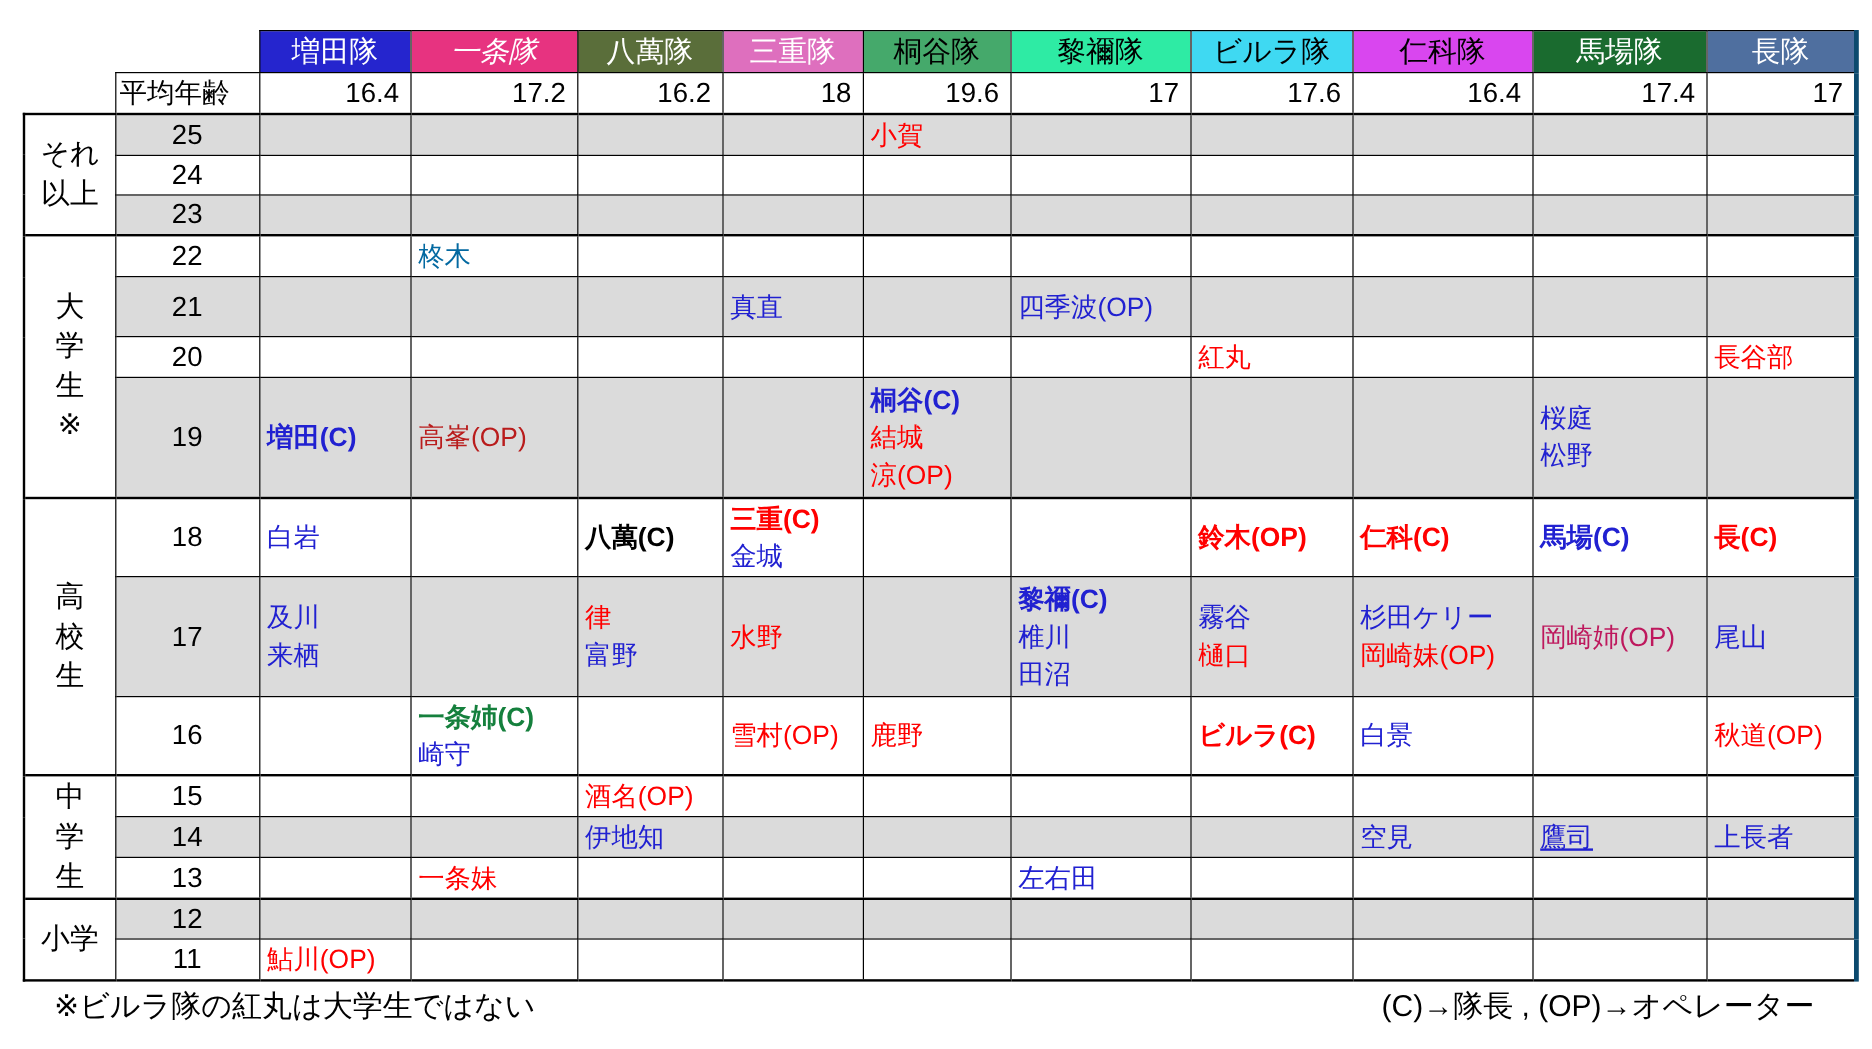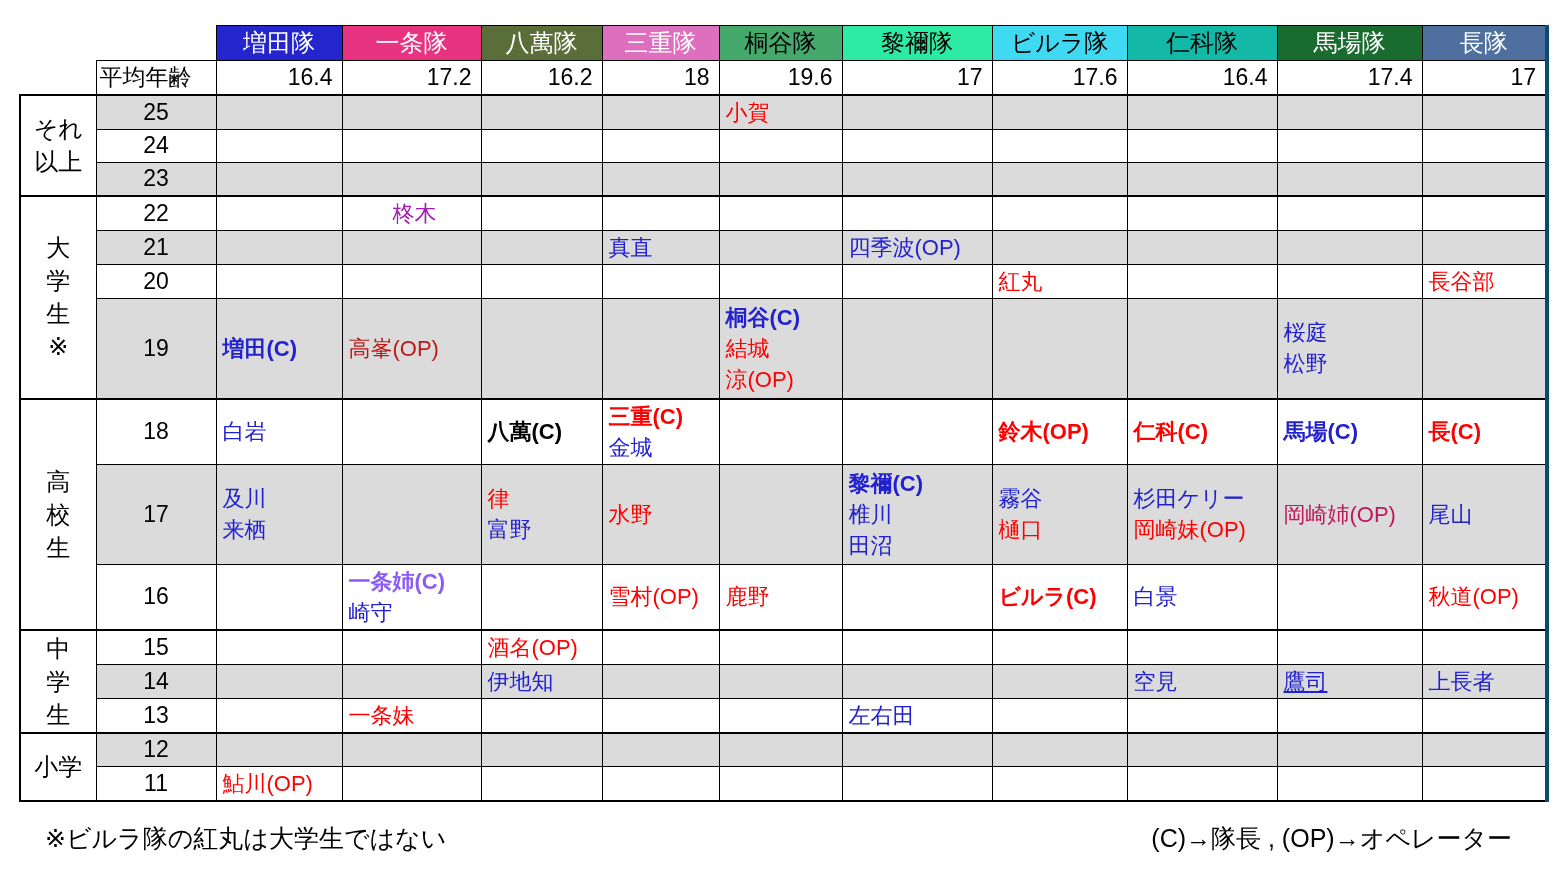--- a/index.html
+++ b/index.html
@@ -43,27 +43,27 @@
       <col style="width: 150px;">
       <col style="width: 135px;">
       <col style="width: 150px;">
       <col style="width: 145px;">
       <col style="width: 125px;">
     </colgroup>
     <thead>
       <tr style="height: 35px;">
         <td class="phantom" colspan="2"></td>
         <th class="team" style="background: rgb(37, 37, 206); color: rgb(255, 255, 255);">増田隊</th>
-        <th class="team" style="background: rgb(231, 51, 128); color: rgb(255, 255, 255);">一条隊</th>
+        <th class="team" style="background: rgb(231, 51, 128); color: rgb(255, 255, 255); font-style: italic;">一条隊</th>
         <th class="team" style="background: rgb(90, 110, 58); color: rgb(255, 255, 255);">八萬隊</th>
         <th class="team" style="background: rgb(222, 111, 190); color: rgb(255, 255, 255);">三重隊</th>
         <th class="team" style="background: rgb(69, 169, 107); color: rgb(0, 0, 0);">桐谷隊</th>
         <th class="team" style="background: rgb(46, 235, 164); color: rgb(0, 0, 0);">黎禰隊</th>
         <th class="team" style="background: rgb(63, 217, 242); color: rgb(0, 0, 0);">ビルラ隊</th>
-        <th class="team" style="background: #14b8a6; color: rgb(0, 0, 0);">仁科隊</th>
+        <th class="team" style="background: #d946ef; color: rgb(0, 0, 0);">仁科隊</th>
         <th class="team" style="background: rgb(26, 107, 47); color: rgb(255, 255, 255);">馬場隊</th>
         <th class="team col-last" style="background: rgb(79, 111, 159); color: rgb(255, 255, 255);">長隊</th>
       </tr>
       <tr style="height: 34px;">
         <td class="phantom"></td>
         <td class="avg-label">平均年齢</td>
         <td class="avg">16.4</td>
         <td class="avg">17.2</td>
         <td class="avg">16.2</td>
         <td class="avg">18</td>
@@ -124,32 +124,32 @@
       <tr class="gstart" style="height: 33px;">
         <td class="group-cell" rowspan="4">
           <div>大</div>
           <div>学</div>
           <div>生</div>
           <div>※</div>
         </td>
         <td class="age">22</td>
         <td class="cell"></td>
         <td class="cell">
-          <div class="nm" style="color: #a21caf; margin-left: 44px;">柊木</div>
-        </td>
-        <td class="cell"></td>
-        <td class="cell"></td>
-        <td class="cell"></td>
-        <td class="cell"></td>
-        <td class="cell"></td>
-        <td class="cell"></td>
-        <td class="cell"></td>
-        <td class="cell col-last"></td>
-      </tr>
-      <tr style="height: 34px;">
+          <div class="nm" style="color: #0369a1;">柊木</div>
+        </td>
+        <td class="cell"></td>
+        <td class="cell"></td>
+        <td class="cell"></td>
+        <td class="cell"></td>
+        <td class="cell"></td>
+        <td class="cell"></td>
+        <td class="cell"></td>
+        <td class="cell col-last"></td>
+      </tr>
+      <tr style="height: 50px;">
         <td class="age" style="background: rgb(219, 219, 219);">21</td>
         <td class="cell" style="background: rgb(219, 219, 219);"></td>
         <td class="cell" style="background: rgb(219, 219, 219);"></td>
         <td class="cell" style="background: rgb(219, 219, 219);"></td>
         <td class="cell" style="background: rgb(219, 219, 219);">
           <div class="nm" style="color: rgb(33, 33, 209);">真直</div>
         </td>
         <td class="cell" style="background: rgb(219, 219, 219);"></td>
         <td class="cell" style="background: rgb(219, 219, 219);">
           <div class="nm" style="color: rgb(33, 33, 209);">四季波(OP)</div>
@@ -265,21 +265,21 @@
           <div class="nm" style="color: #be185d;">岡崎姉(OP)</div>
         </td>
         <td class="cell col-last" style="background: rgb(219, 219, 219);">
           <div class="nm" style="color: rgb(33, 33, 209);">尾山</div>
         </td>
       </tr>
       <tr style="height: 66px;">
         <td class="age">16</td>
         <td class="cell"></td>
         <td class="cell">
-          <div class="nm bold" style="color: #8b5cf6;">一条姉(C)</div>
+          <div class="nm bold" style="color: #15803d;">一条姉(C)</div>
           <div class="nm" style="color: rgb(33, 33, 209);">崎守</div>
         </td>
         <td class="cell"></td>
         <td class="cell">
           <div class="nm" style="color: rgb(255, 0, 0);">雪村(OP)</div>
         </td>
         <td class="cell">
           <div class="nm" style="color: rgb(255, 0, 0);">鹿野</div>
         </td>
         <td class="cell"></td>

